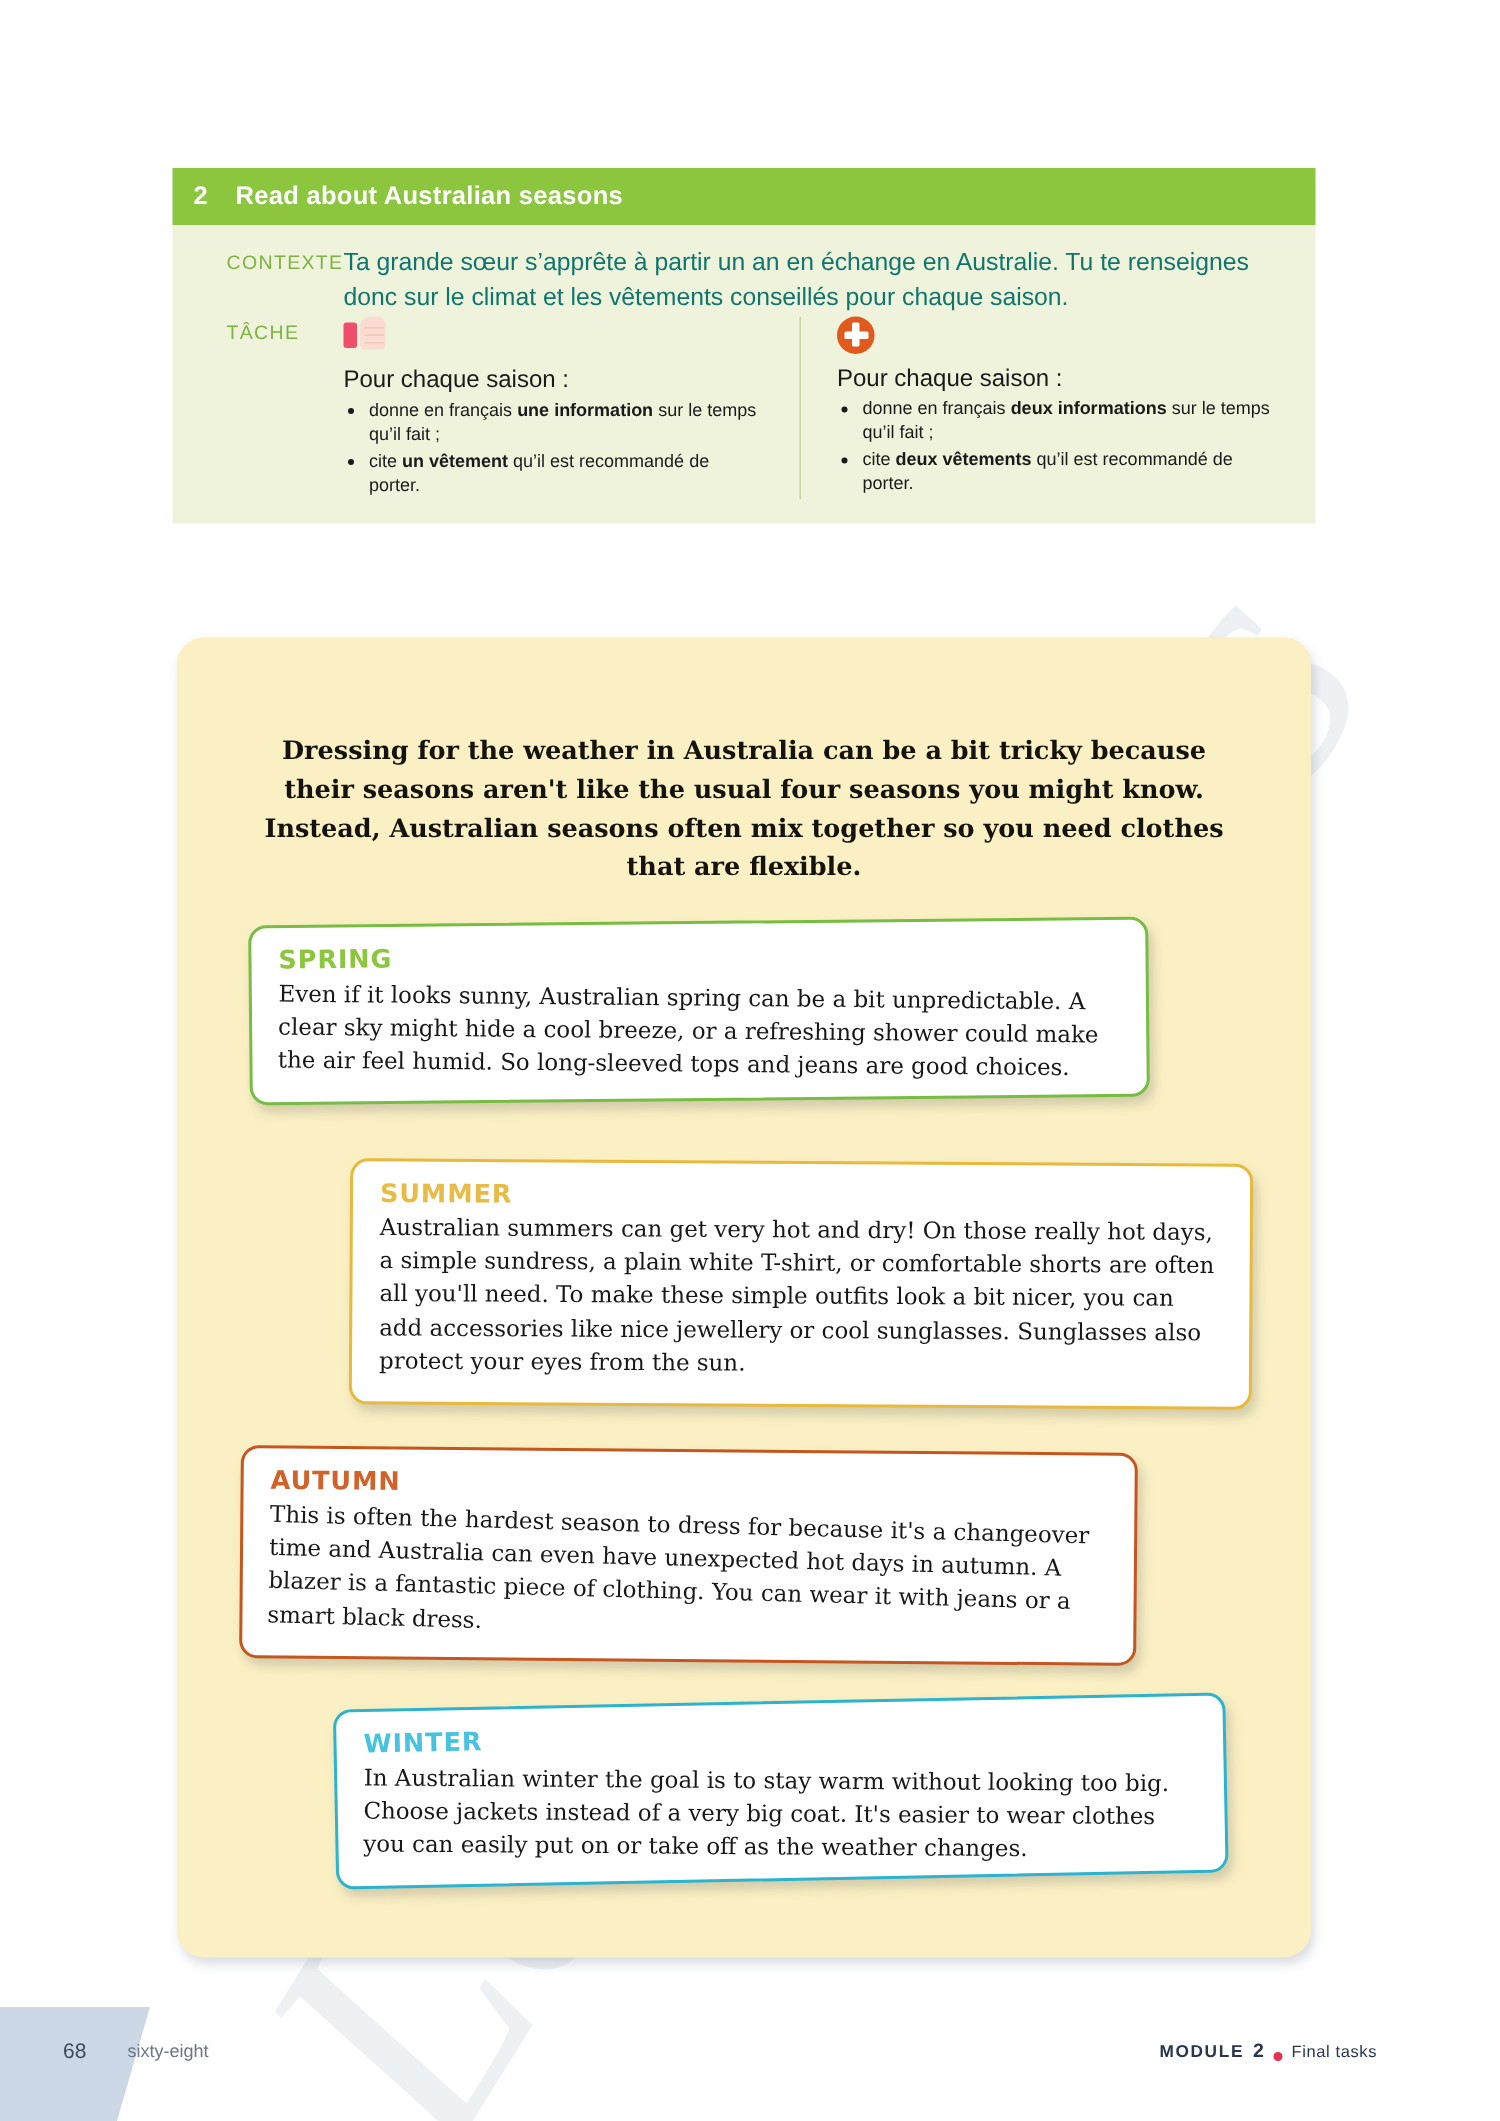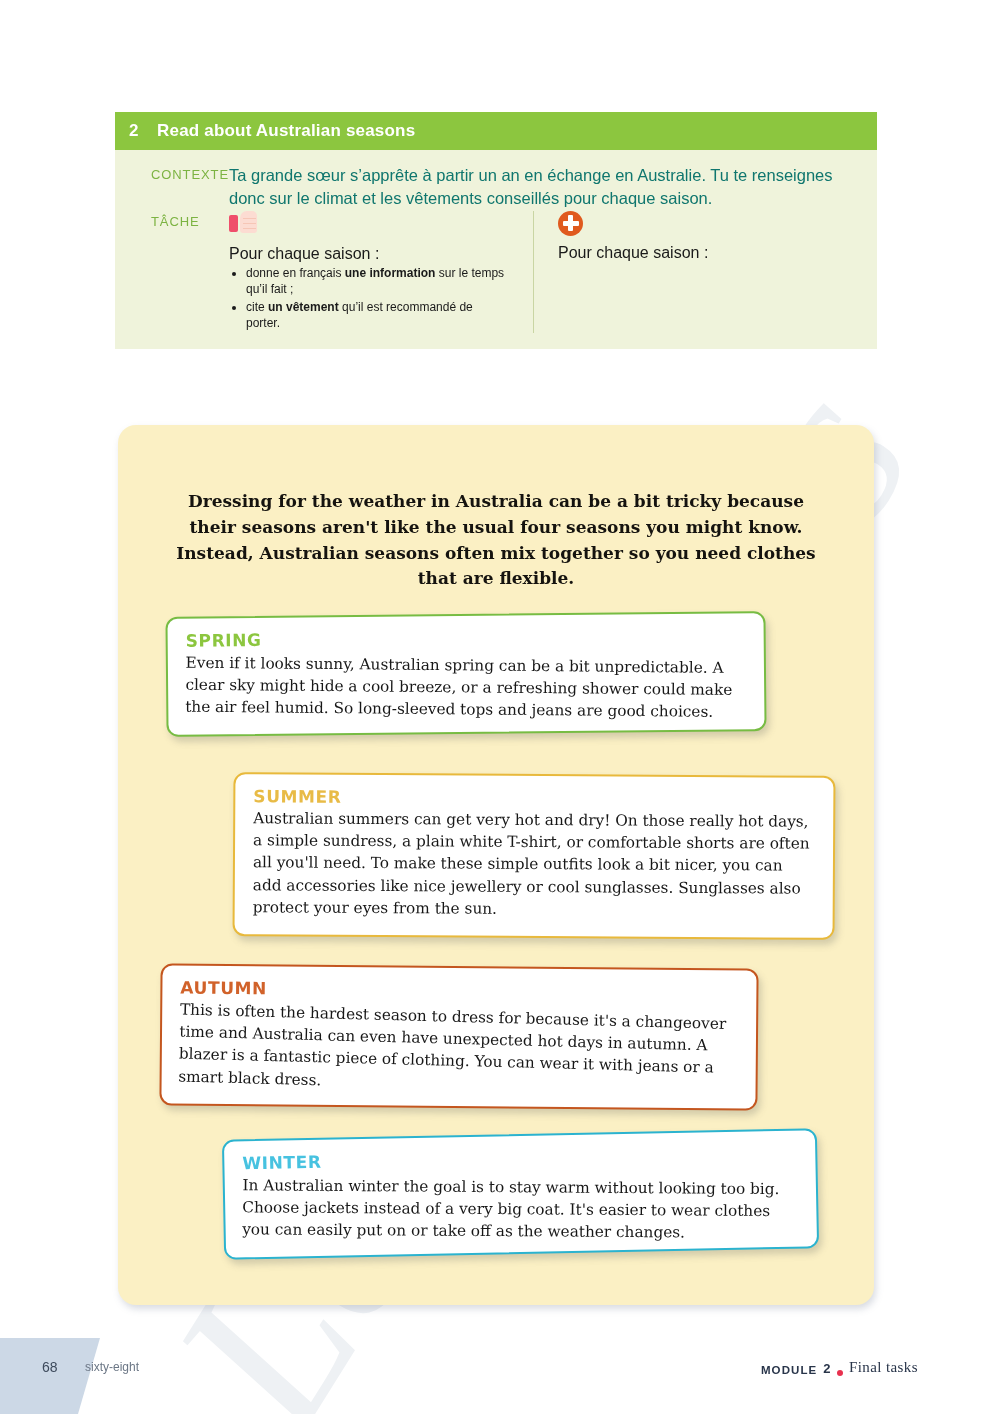--- a/index.html
+++ b/index.html
@@ -298,21 +298,21 @@
     gap: 6px;
   }
   .footer-right .mod { font-weight: bold; letter-spacing: 1.1px; font-size: 11.5px;}
   .footer-right .modnum { font-weight: bold; font-size: 13px; }
   .footer-dot {
     width: 6px; height: 6px;
     border-radius: 50%;
     background: #e8314f;
     display: inline-block;
   }
-  .footer-right .tasks { font-size: 15px; font-family: Liberation Serif, serif; }
+  .footer-right .tasks { font-size: 11px; }
 </style>
 </head>
 <body>
 
 <div class="watermark">
   <div class="wm-text">Les Éditions</div>
 </div>
 
 <div class="exercise-block">
 
@@ -340,20 +340,24 @@
           <div class="col-intro">Pour chaque saison :</div>
           <ul class="task-list">
             <li><span>donne en français </span><b>une information</b><span> sur le temps qu’il fait ;</span></li>
             <li><span>cite </span><b>un vêtement</b><span> qu’il est recommandé de porter.</span></li>
           </ul>
         </div>
 
         <div class="tache-col right">
           <div class="icon-plus"></div>
           <div class="col-intro">Pour chaque saison :</div>
+          <ul class="task-list">
+            <li><span>donne en français </span><b>deux informations</b><span> sur le temps qu’il fait ;</span></li>
+            <li><span>cite </span><b>deux vêtements</b><span> qu’il est recommandé de porter.</span></li>
+          </ul>
         </div>
 
       </div>
     </div>
 
   </div>
 </div>
 
 <div class="doc-panel">
   <div class="doc-intro">Dressing for the weather in Australia can be a bit tricky because their seasons aren't like the usual four seasons you might know. Instead, Australian seasons often mix together so you need clothes that are flexible.</div>

